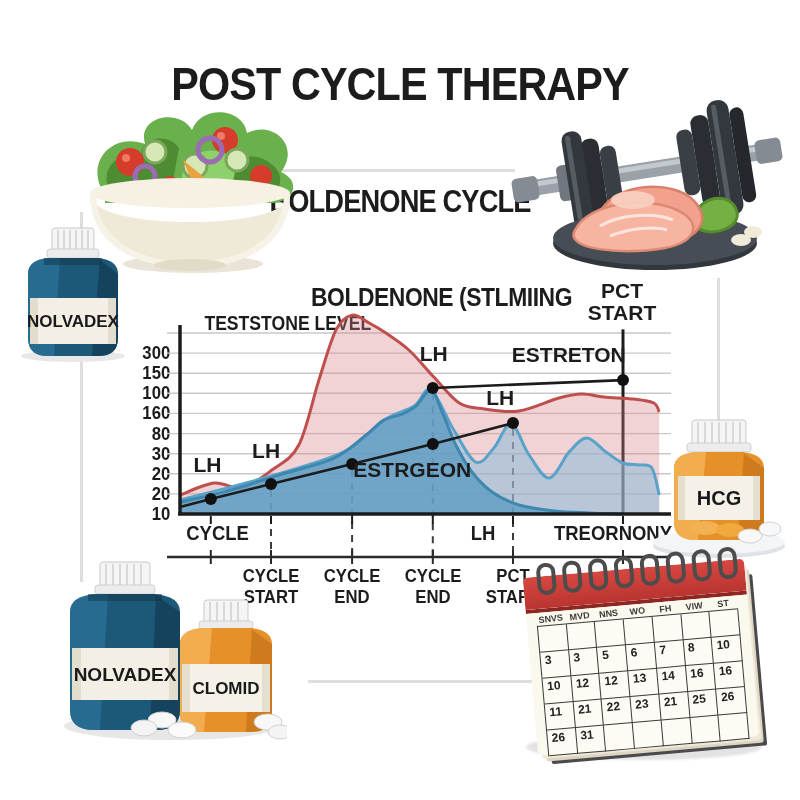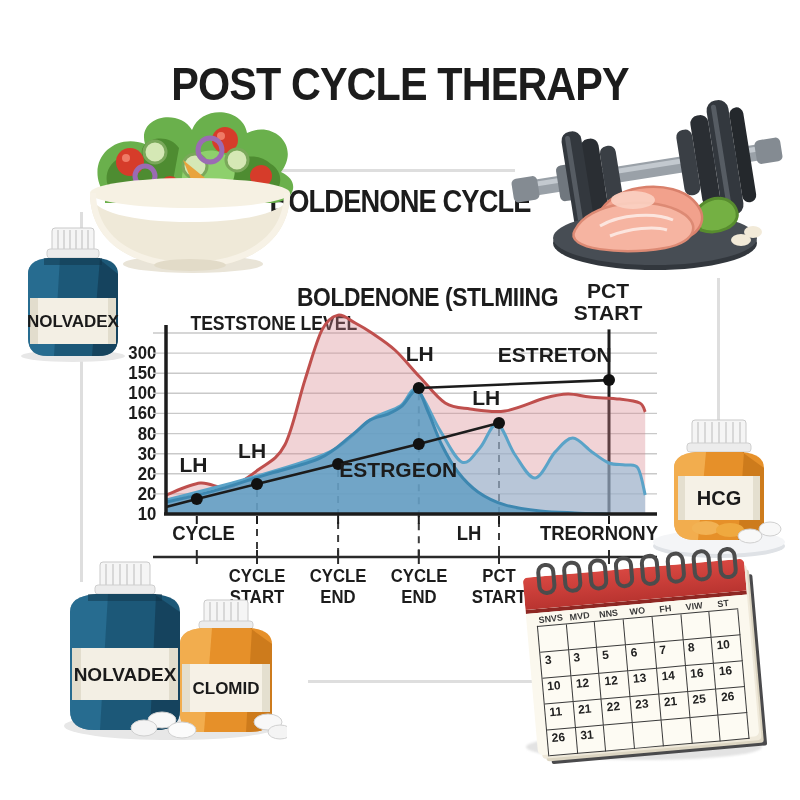--- a/index.html
+++ b/index.html
@@ -3,21 +3,21 @@
 <meta charset="utf-8">
 <style>
   html,body{margin:0;padding:0;}
   body{width:800px;height:800px;position:relative;background:#ffffff;overflow:hidden;
        font-family:"Liberation Sans",sans-serif;color:#1c1c1c;}
   .abs{position:absolute;}
   .condensed{transform:scaleX(.88);transform-origin:center;}
   .ttl{font-weight:800;letter-spacing:-1px;text-align:center;white-space:nowrap;}
   .conn{position:absolute;background:#dedede;}
   
-  #chart-wrap{left:135px;top:268px;width:530px;height:350px;position:absolute;}
+  #chart-wrap{left:149px;top:268px;width:530px;height:350px;position:absolute;}
   #chart-svg{position:absolute;left:0;top:0;overflow:visible;}
   .chart-title{position:absolute;left:60px;top:14px;width:465px;text-align:center;
                font-size:26px;font-weight:800;letter-spacing:-0.5px;}
   .axis-title{position:absolute;left:44px;top:44px;font-size:20px;font-weight:800;}
   .pct-label{position:absolute;left:433px;top:12px;width:80px;text-align:center;
              font-size:21px;font-weight:800;line-height:22px;}
   .ytick{position:absolute;left:-22px;width:46px;text-align:right;font-size:19px;font-weight:800;}
   .xtick2{position:absolute;top:297px;width:110px;margin-left:-55px;text-align:center;
           font-size:19px;font-weight:800;line-height:21px;}
   .blab{position:absolute;top:253px;font-size:21px;font-weight:800;white-space:nowrap;}

